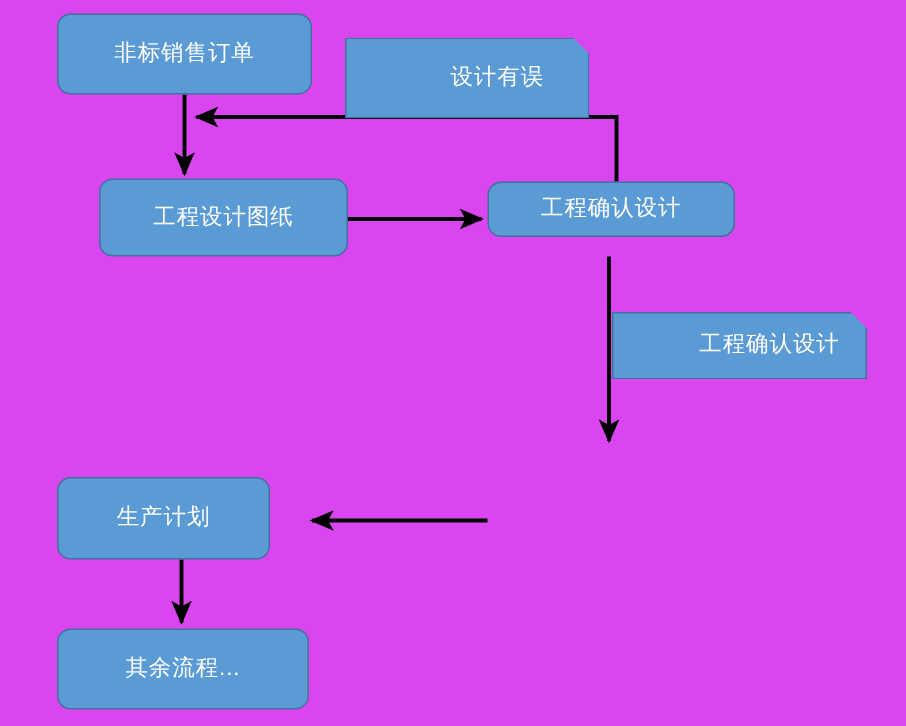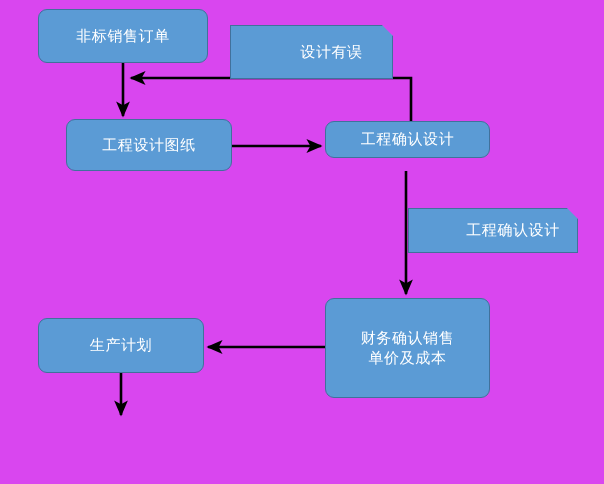--- a/index.html
+++ b/index.html
@@ -65,21 +65,21 @@
   .node-label {
     position: relative;
     z-index: 2;
     padding: 0 6px;
   }
   
   #n-order       { left: 38px;  top: 9px;   width: 170px; height: 54px; }
   #n-drawing     { left: 42px;  top: 119px; width: 166px; height: 52px; margin-left: 24px; }
   #n-confirm     { left: 325px; top: 121px; width: 165px; height: 37px; }
   #n-finance     { left: 325px; top: 298px; width: 165px; height: 100px; }
-  #n-production  { left: 38px;  top: 318px; width: 166px; height: 55px; justify-content: center; }
+  #n-production  { left: 38px;  top: 318px; width: 142px; height: 55px; justify-content: center; }
   #n-rest        { left: 38px;  top: 419px; width: 168px; height: 54px; }
   #n-designerror { left: 230px; top: 25px;  width: 163px; height: 54px; }
   #n-designok    { left: 408px; top: 208px; width: 170px; height: 45px; }
 </style>
 </head>
 <body>
 
 <div id="canvas">
 
   <svg id="edge-layer" viewBox="0 0 604 484" width="604" height="484" xmlns="http://www.w3.org/2000/svg">
@@ -107,29 +107,28 @@
   </div>
 
   <div class="node rounded" id="n-drawing">
     <span class="node-label">工程设计图纸</span>
   </div>
 
   <div class="node rounded" id="n-confirm">
     <span class="node-label">工程确认设计</span>
   </div>
 
-  <div class="node rounded" id="n-finance">
-    <span class="node-label">财务确认销售
-单价及成本</span>
-  </div>
 
   <div class="node rounded" id="n-production">
     <span class="node-label">生产计划</span>
   </div>
 
+  <div class="node rounded" id="n-rest">
+    <span class="node-label">其余流程...</span>
+  </div>
 
   <div class="node banner" id="n-designerror">
     <span class="banner-inner"></span>
     <span class="node-label">设计有误</span>
   </div>
 
   <div class="node banner" id="n-designok">
     <span class="banner-inner"></span>
     <span class="node-label">工程确认设计</span>
   </div>

